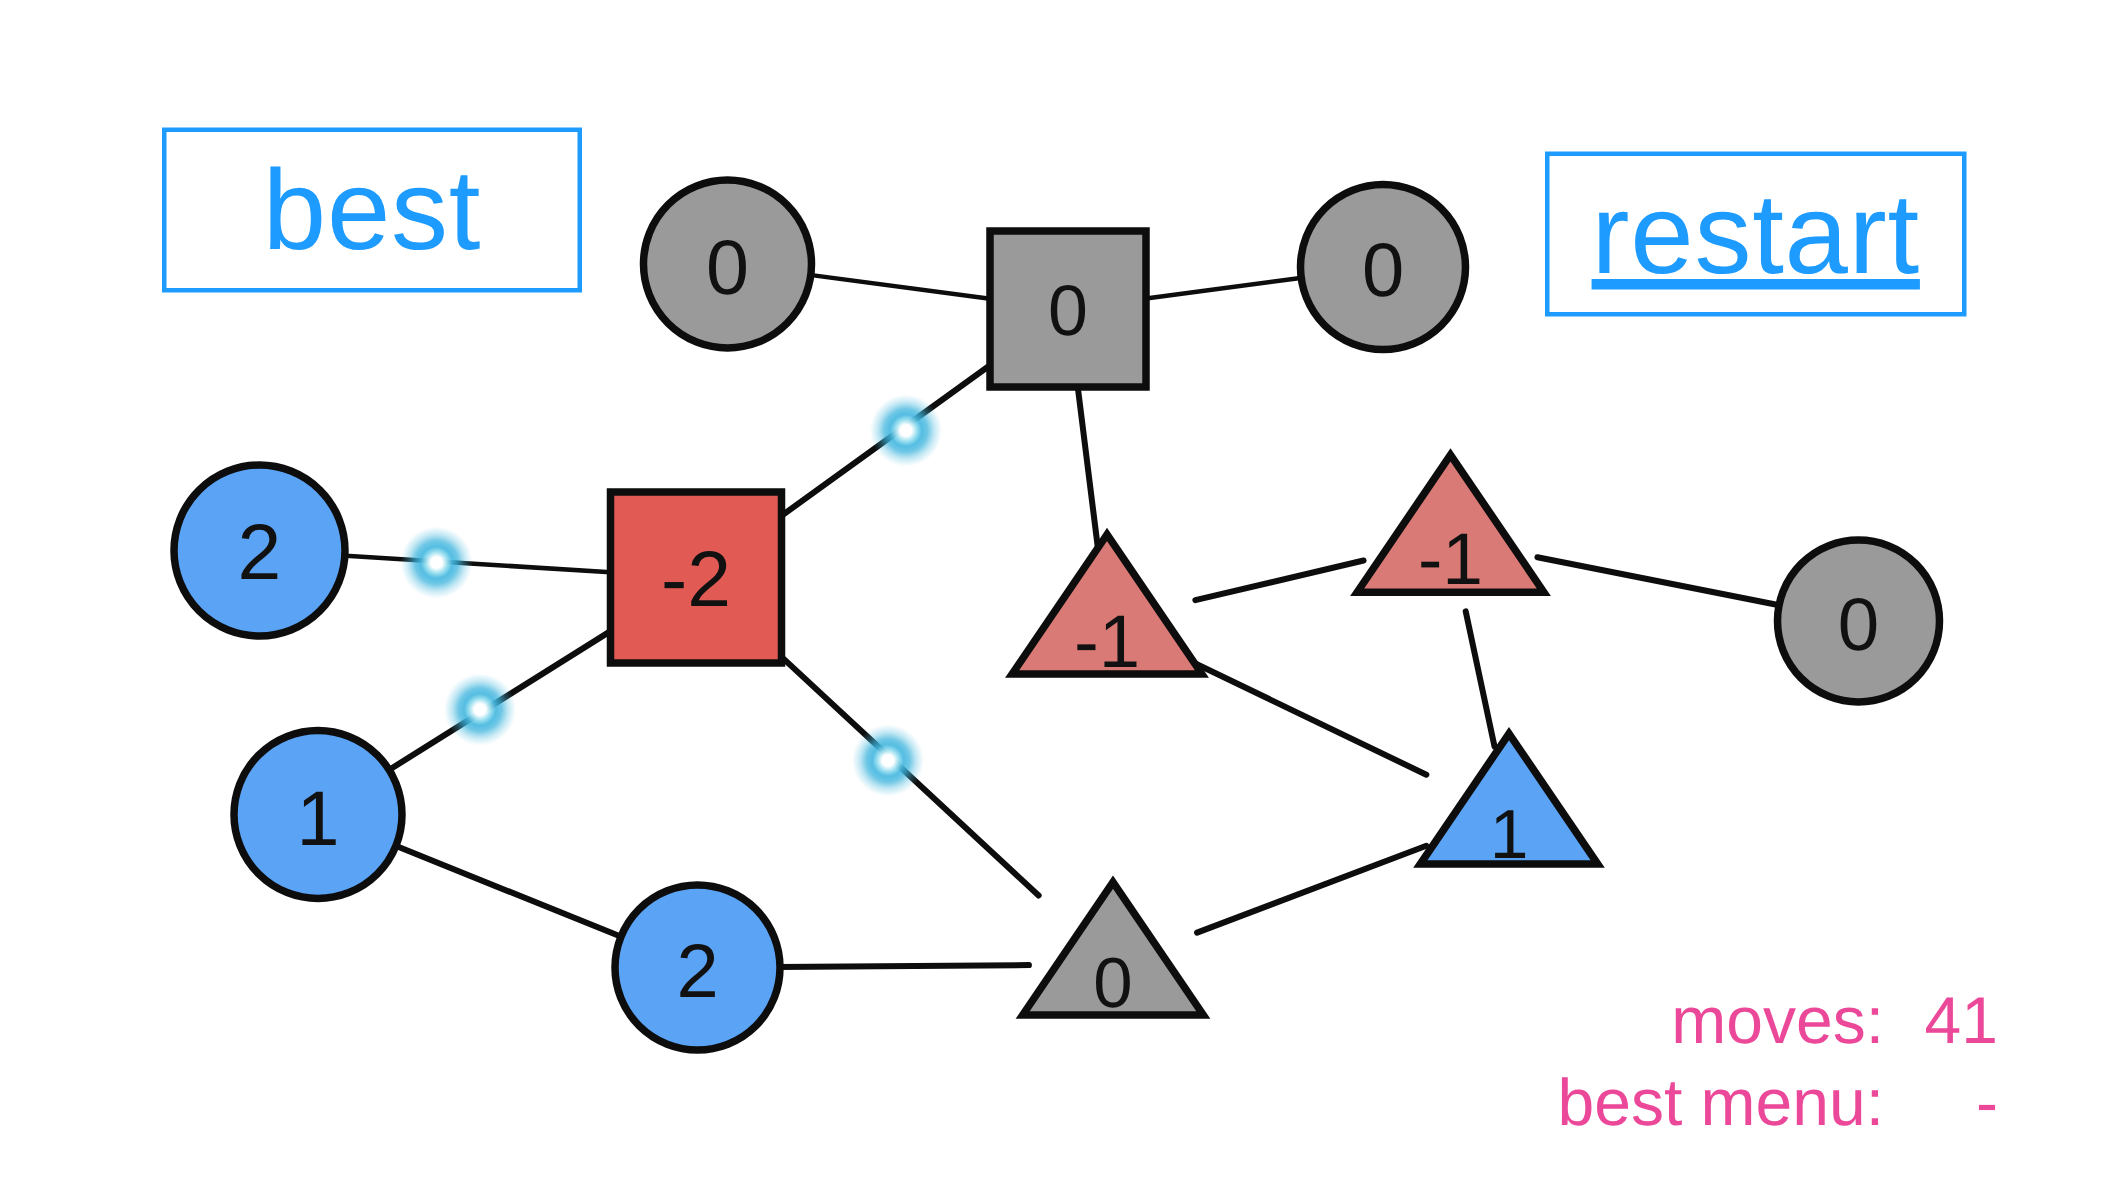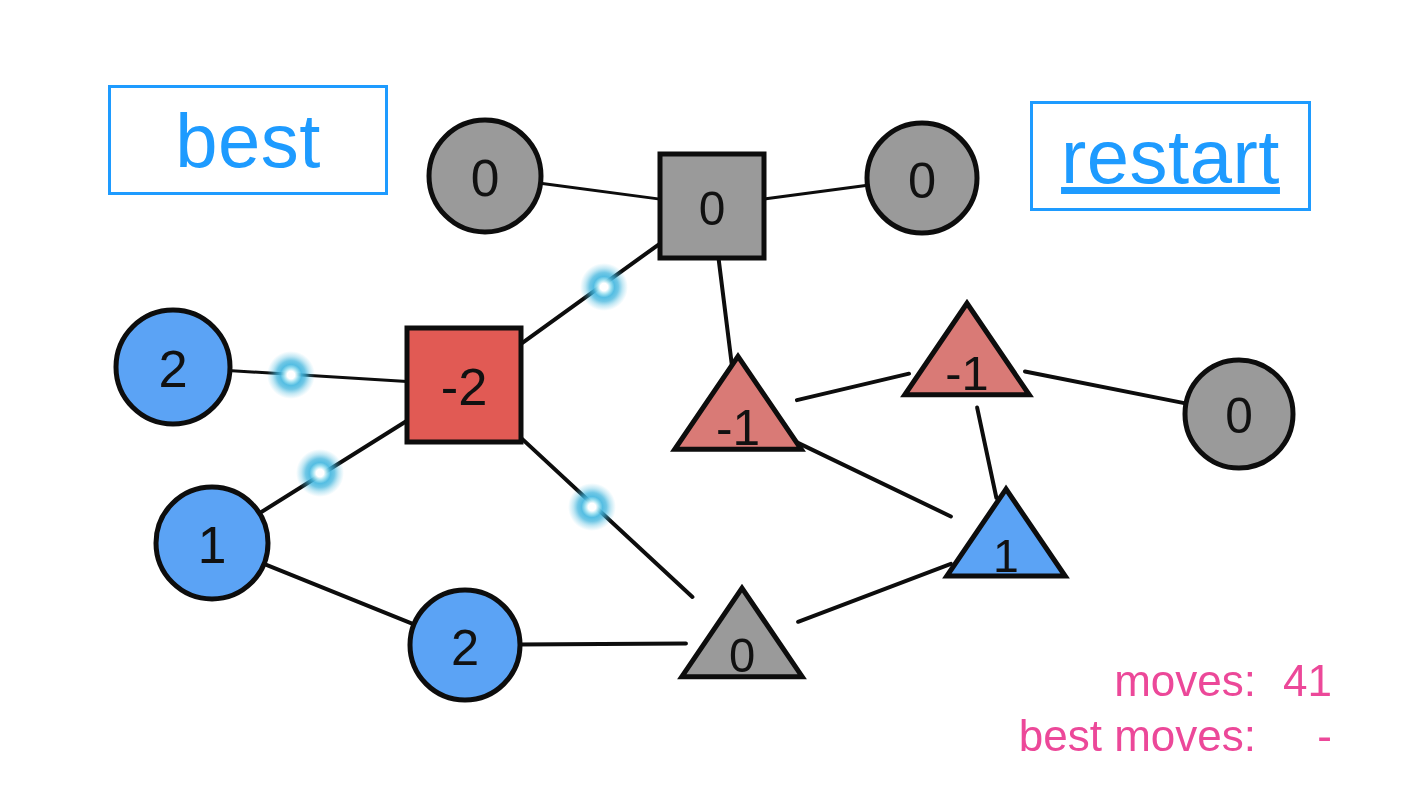--- a/index.html
+++ b/index.html
@@ -202,18 +202,18 @@
   <div class="ui-button" id="menu-button">best</div>
 
   <div class="ui-button" id="restart-button">restart</div>
 
   <div id="score-panel">
     <div class="score-row">
       <span class="score-label">moves:</span>
       <span class="score-value">41</span>
     </div>
     <div class="score-row">
-      <span class="score-label">best moves:</span>
+      <span class="score-label">best menu:</span>
       <span class="score-value">-</span>
     </div>
   </div>
 
 </div>
 
 </body></html>

